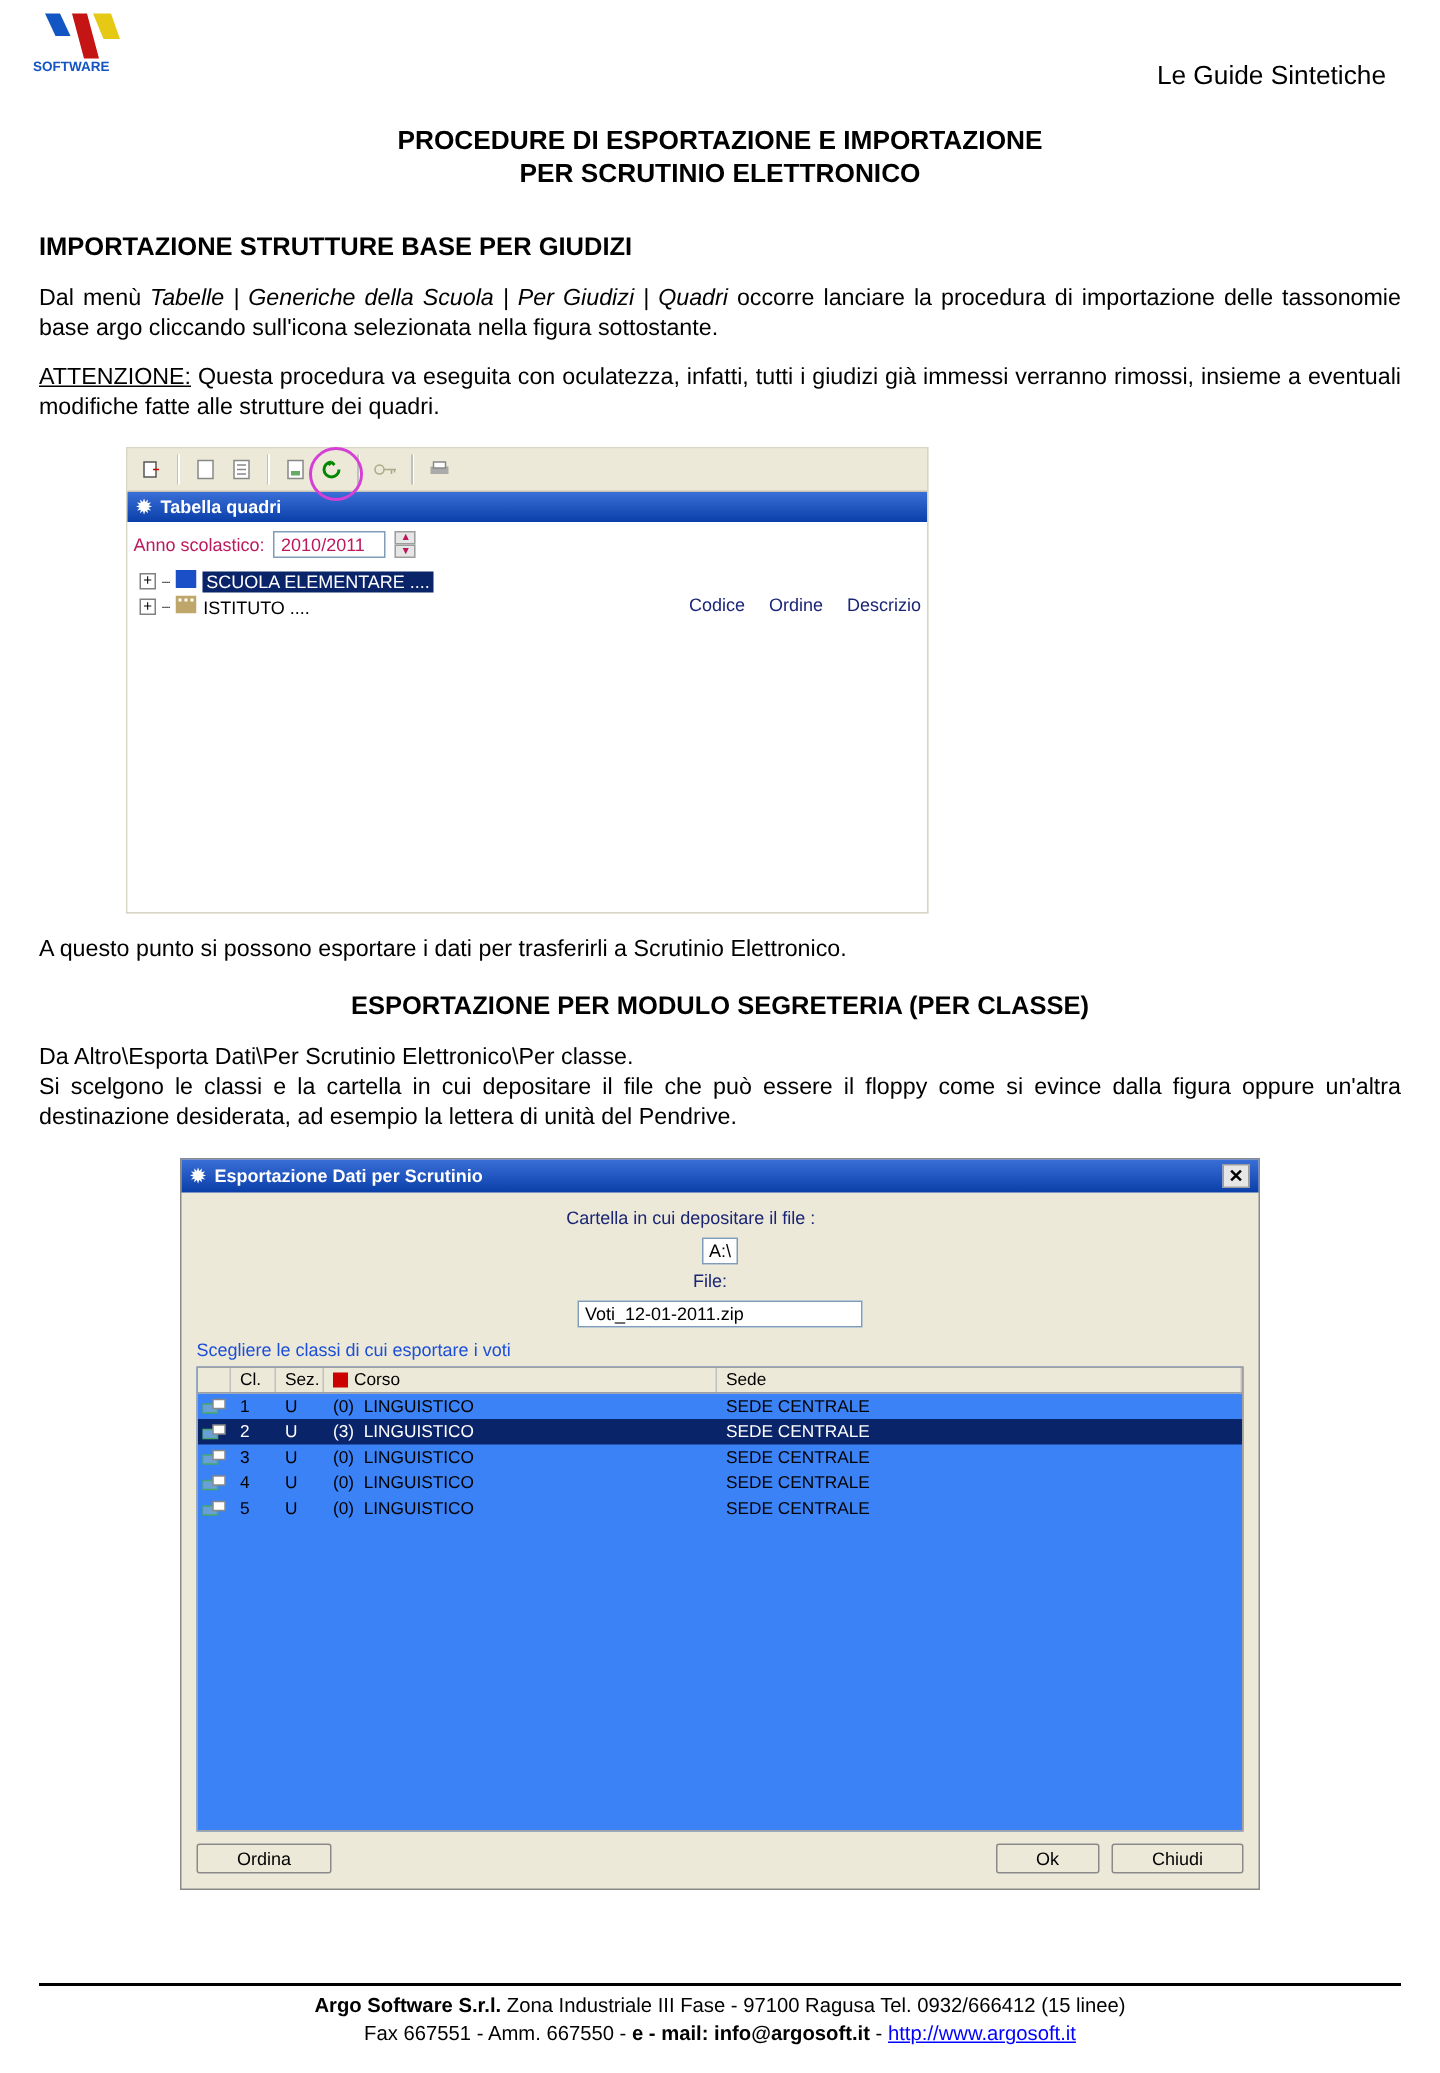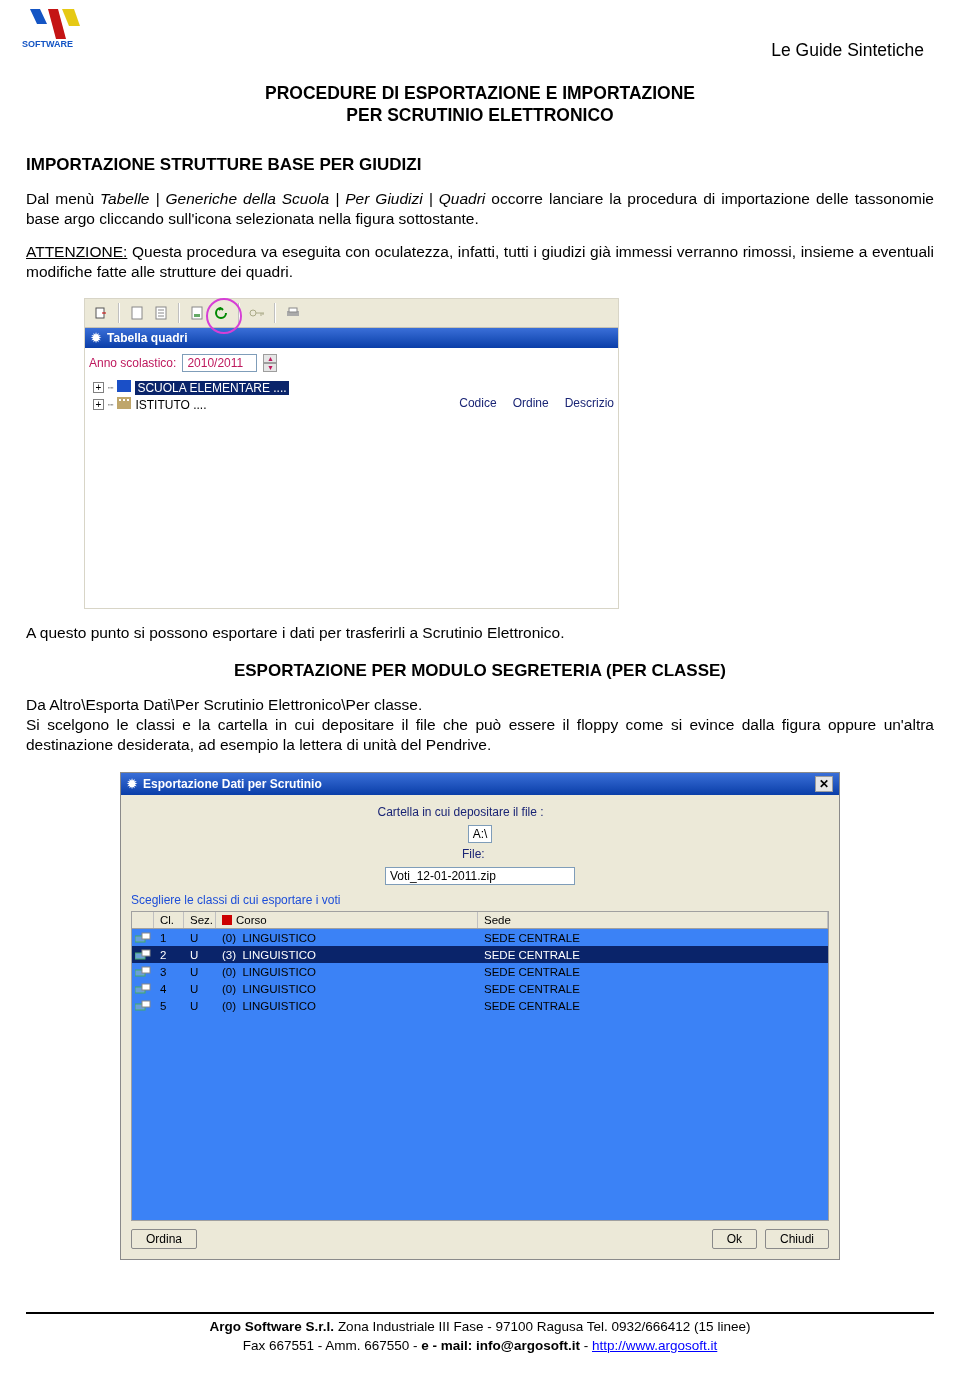--- a/index.html
+++ b/index.html
@@ -159,30 +159,30 @@
   .col-sede { flex: 1; }
   .ct-row {
     display: flex; font-size: 11.5px; height: 17px;
     align-items: center;
   }
   .ct-row > div { padding: 0 6px; }
   .ct-row .col-ic { display:flex; align-items:center; justify-content:center; padding:0; }
   .ct-row.selected { background: #0a246a; color: #fff; }
   .btn-row { display: flex; justify-content: space-between; margin-top: 8px; }
   .btn {
-    padding: 2px 14px;
+    padding: 2px 26px;
     background: #ece9d8;
     border: 1px solid #8a8a8a;
     border-radius: 2px;
     font-size: 12px;
     font-family: Tahoma, Arial, sans-serif;
   }
   .btn-group { display: flex; gap: 8px; }
   .footer {
-    position: absolute; bottom: 26px; left: 0; right: 0;
+    position: absolute; bottom: 16px; left: 0; right: 0;
     text-align: center;
     font-family: Arial, sans-serif;
     font-size: 13.5px;
     border-top: 2px solid #000;
     margin: 0 26px;
     padding-top: 4px;
     line-height: 1.4;
   }
   .footer .fb { font-weight: bold; }
   .footer .link { color: #0000ff; text-decoration: underline; }

